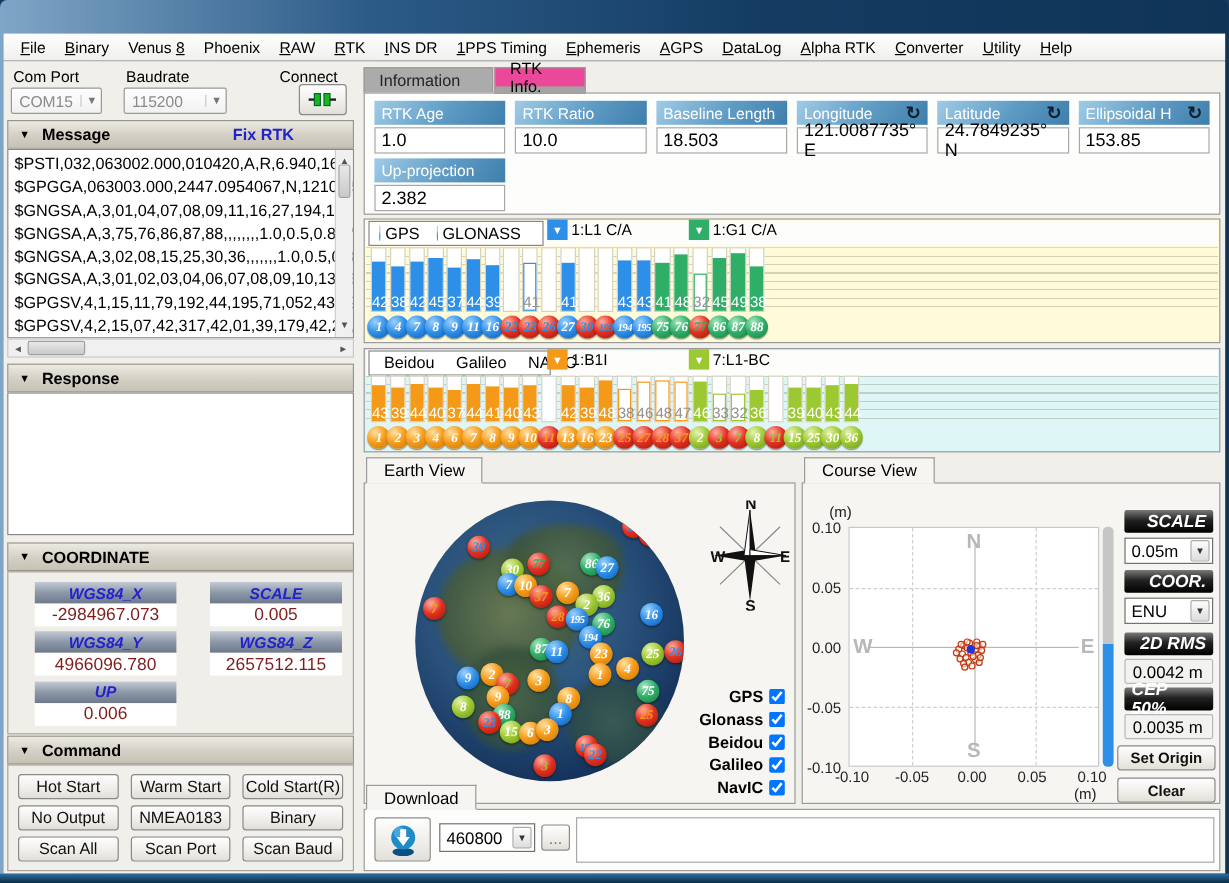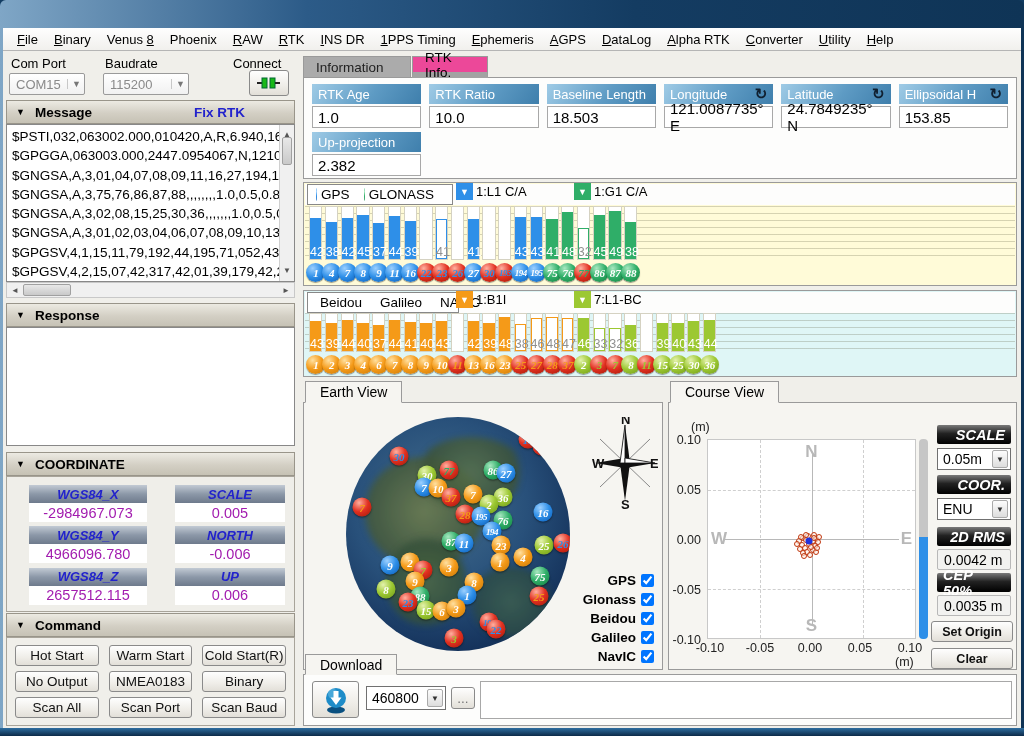--- a/index.html
+++ b/index.html
@@ -30,21 +30,21 @@
 .sect-hdr { background:linear-gradient(#ECEAE2,#D3CFC4 55%,#C6C2B5); border:1px solid #99958A; display:flex; align-items:center; gap:10px; padding:0 9px; font-weight:bold; font-size:13.5px; }
 .sect-hdr .tri { font-size:9px; }
 #msg-list { border:1px solid #888; background:#fff; font-family:"Liberation Serif",serif; font-size:13.5px; overflow:hidden; padding:2px 0 0 5px; line-height:19.3px; white-space:nowrap; }
 #fixrtk { color:#2222CC; font-weight:bold; margin-left:auto; padding-right:40px; }
 .vscroll { position:absolute; top:0; bottom:0; right:0; width:15px; background:#F0F0F0; border-left:1px solid #D0D0D0; font-size:8px; color:#555; text-align:center; }
 .hscroll { background:#F0F0F0; border:1px solid #C8C8C8; display:flex; align-items:center; font-size:8px; color:#555; }
 .thumb { background:linear-gradient(#E8E8E8,#C9C9C9); border:1px solid #A0A0A0; border-radius:2px; }
 
 .coord-box { border:1px solid #A8A49A; background:#EFEEE9; }
 .coord-hdr { background:linear-gradient(#C2CAD4,#8C98A8 50%,#6E7A8C); color:#2222CC; font-weight:bold; font-style:italic; font-size:13px; display:flex; align-items:center; justify-content:center; }
-.coord-val { background:#fff; color:#a21caf; font-size:14.5px; display:flex; align-items:center; justify-content:center; }
+.coord-val { background:#fff; color:#7f1d1d; font-size:14.5px; display:flex; align-items:center; justify-content:center; }
 
 .tab { position:absolute; height:22px; display:flex; align-items:center; padding:0 12px; font-size:13.5px; border:1px solid #9A9A9A; }
 .tab.inactive { background:#ABABAB; color:#222; }
 .tab.active { background:#ec4899; border-bottom:6px solid #a3a3a3; z-index:2;justify-content:flex-end; }
 .groupbox { position:absolute; border:1px solid #9A9A9A; background:#F6F5F1; }
 
 .fld-hdr { background:linear-gradient(125deg,#9FCBE6 0%,#5E9BC4 55%,#3F7FAC 100%); color:#fff; font-size:13px; padding:0 6px; height:20px; display:flex; align-items:center; }
 .fld-hdr .refresh { margin-left:auto; color:#102030; font-weight:bold; font-size:15px; }
 .fld-val { background:#fff; border:1px solid #A8A8A8; height:22px; font-size:15px; display:flex; align-items:center; padding:0 5px; margin-top:2px; color:#000; }
 
@@ -165,24 +165,20 @@
             <div class="coord-hdr" style="height: 18px;">WGS84_X</div>
             <div class="coord-val" style="height: 19px;">-2984967.073</div>
           </div>
           <div>
             <div class="coord-hdr" style="height: 18px;">SCALE</div>
             <div class="coord-val" style="height: 19px;">0.005</div>
           </div>
           <div>
             <div class="coord-hdr" style="height: 18px;">WGS84_Y</div>
             <div class="coord-val" style="height: 19px;">4966096.780</div>
-          </div>
-          <div>
-            <div class="coord-hdr" style="height: 18px;">NORTH</div>
-            <div class="coord-val" style="height: 19px;">-0.006</div>
           </div>
           <div>
             <div class="coord-hdr" style="height: 18px;">WGS84_Z</div>
             <div class="coord-val" style="height: 19px;">2657512.115</div>
           </div>
           <div>
             <div class="coord-hdr" style="height: 18px;">UP</div>
             <div class="coord-val" style="height: 19px;">0.006</div>
           </div>
         </div>

